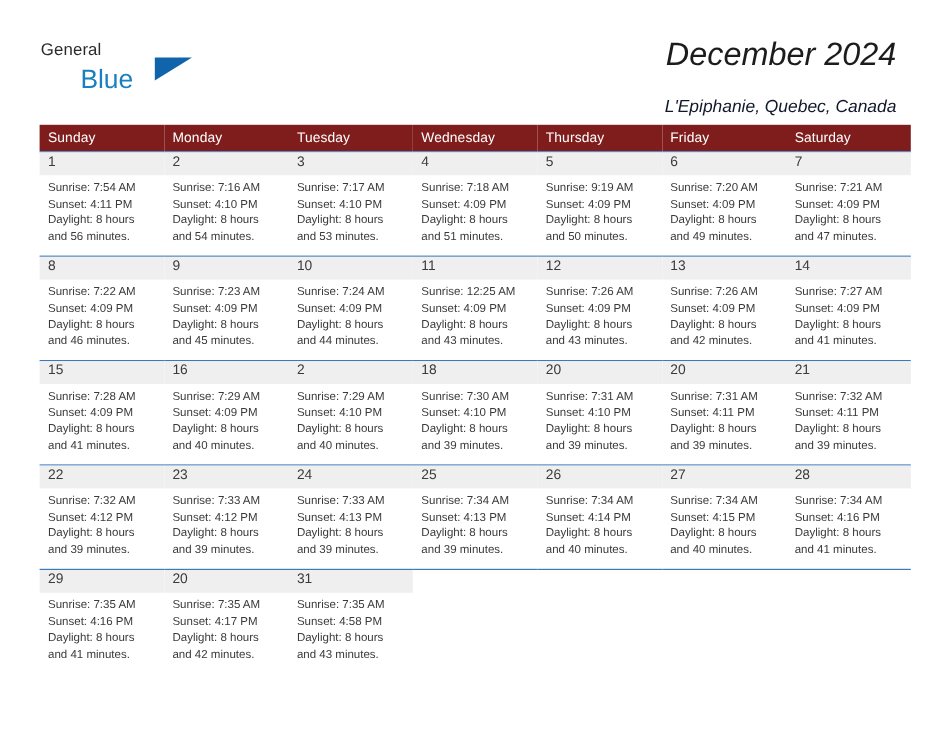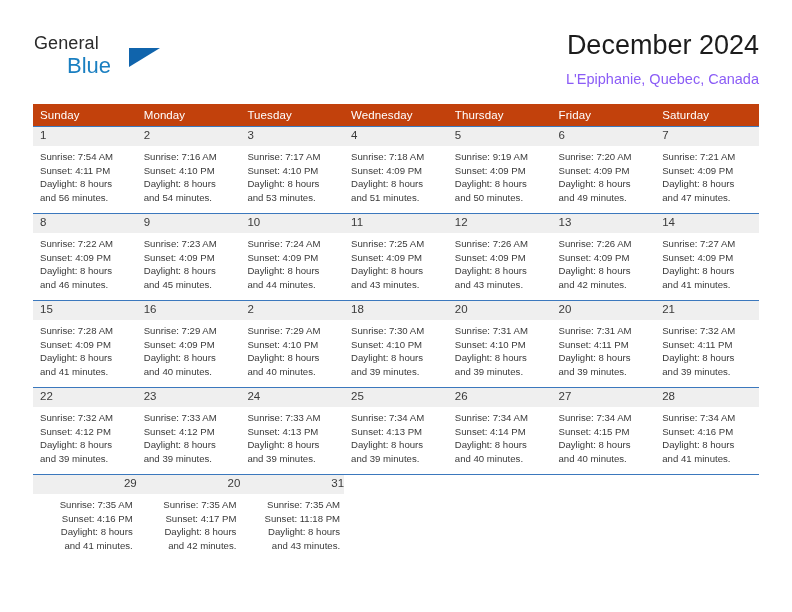--- a/index.html
+++ b/index.html
@@ -33,21 +33,21 @@
     position: absolute;
     left: 0;
     top: 5px;
     width: 230px;
     height: 58px;
   }
   .brand-general {
     position: absolute;
     left: 1px;
     top: 0px;
-    font-size: 18px;
+    font-size: 14px;
     letter-spacing: 0.1px;
     color: #2b2b2b;
     font-family: "Liberation Sans", sans-serif;
   }
   .brand-blue {
     position: absolute;
     left: 34px;
     top: 20px;
     font-size: 22px;
     color: #1a7fc1;
@@ -58,50 +58,51 @@
     left: 96px;
     top: 15px;
     width: 0;
     height: 0;
     border-left: 31px solid #1064ac;
     border-bottom: 19px solid transparent;
   }
 
   .titles {
     position: absolute;
-    right: 0;
+    right: 12px;
     top: 0;
     text-align: right;
+    font-style: italic;
   }
   .cal-title {
     font-size: 27px;
     font-weight: normal;
     color: #1c1c1c;
     line-height: 34px;
     white-space: nowrap;
   }
   .cal-sub {
     font-size: 14.5px;
-    color: #8b5cf6;
+    color: #0f172a;
     line-height: 22px;
-    margin-top: 6px;
+    margin-top: 16px;
     white-space: nowrap;
   }
 
   
   .cal {
     position: absolute;
     left: 33px;
     top: 104px;
     width: 726px;
     border-collapse: collapse;
     table-layout: fixed;
   }
   .cal th {
-    background: #c2410c;
+    background: #7f1d1d;
     color: #ffffff;
     font-size: 11.5px;
     font-weight: normal;
     text-align: left;
     padding: 5px 0 5px 7px;
     height: 11px;
     letter-spacing: 0.1px;
   }
   .cal td {
     vertical-align: top;
@@ -131,21 +132,20 @@
     font-size: 9.6px;
     line-height: 13.6px;
     color: #3a3a3a;
   }
   .info div {
     white-space: nowrap;
   }
   
   .cal tr.week:last-child .daycell {
     height: 94px;
-    text-align: right;
   }
 </style>
 </head>
 <body>
 
 <div class="page">
 
   <div class="top">
 
     <div class="brand">
@@ -284,21 +284,21 @@
                 <div>Sunset: 4:09 PM</div>
                 <div>Daylight: 8 hours</div>
                 <div>and 44 minutes.</div>
               </div>
             </div>
           </td>
           <td>
             <div class="daycell">
               <div class="daynum-band">11</div>
               <div class="info">
-                <div>Sunrise: 7:25 AM</div>
+                <div>Sunrise: 12:25 AM</div>
                 <div>Sunset: 4:09 PM</div>
                 <div>Daylight: 8 hours</div>
                 <div>and 43 minutes.</div>
               </div>
             </div>
           </td>
           <td>
             <div class="daycell">
               <div class="daynum-band">12</div>
               <div class="info">
@@ -511,21 +511,21 @@
                 <div>Daylight: 8 hours</div>
                 <div>and 42 minutes.</div>
               </div>
             </div>
           </td>
           <td>
             <div class="daycell">
               <div class="daynum-band">31</div>
               <div class="info">
                 <div>Sunrise: 7:35 AM</div>
-                <div>Sunset: 11:18 PM</div>
+                <div>Sunset: 4:58 PM</div>
                 <div>Daylight: 8 hours</div>
                 <div>and 43 minutes.</div>
               </div>
             </div>
           </td>
           <td>
             <div class="daycell blank">
               <div class="daynum-band"></div>
             </div>
           </td>

